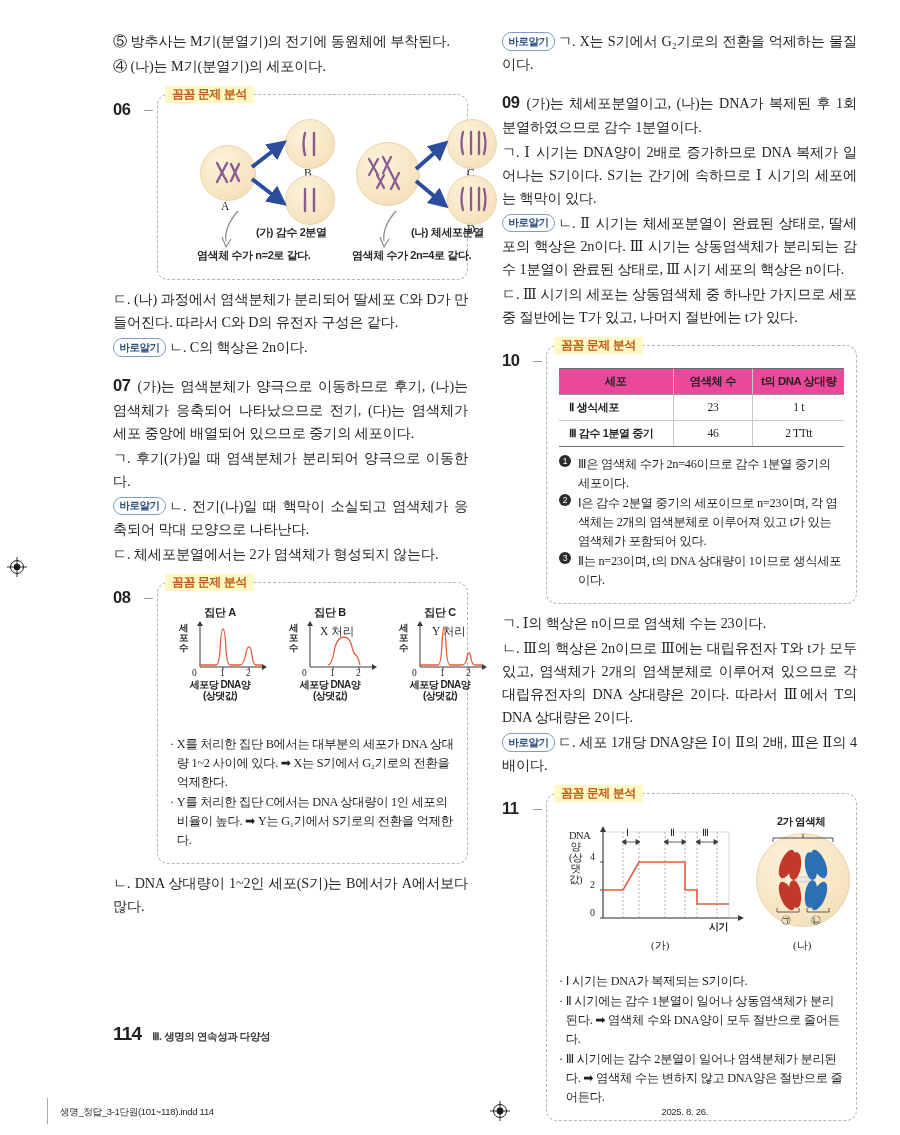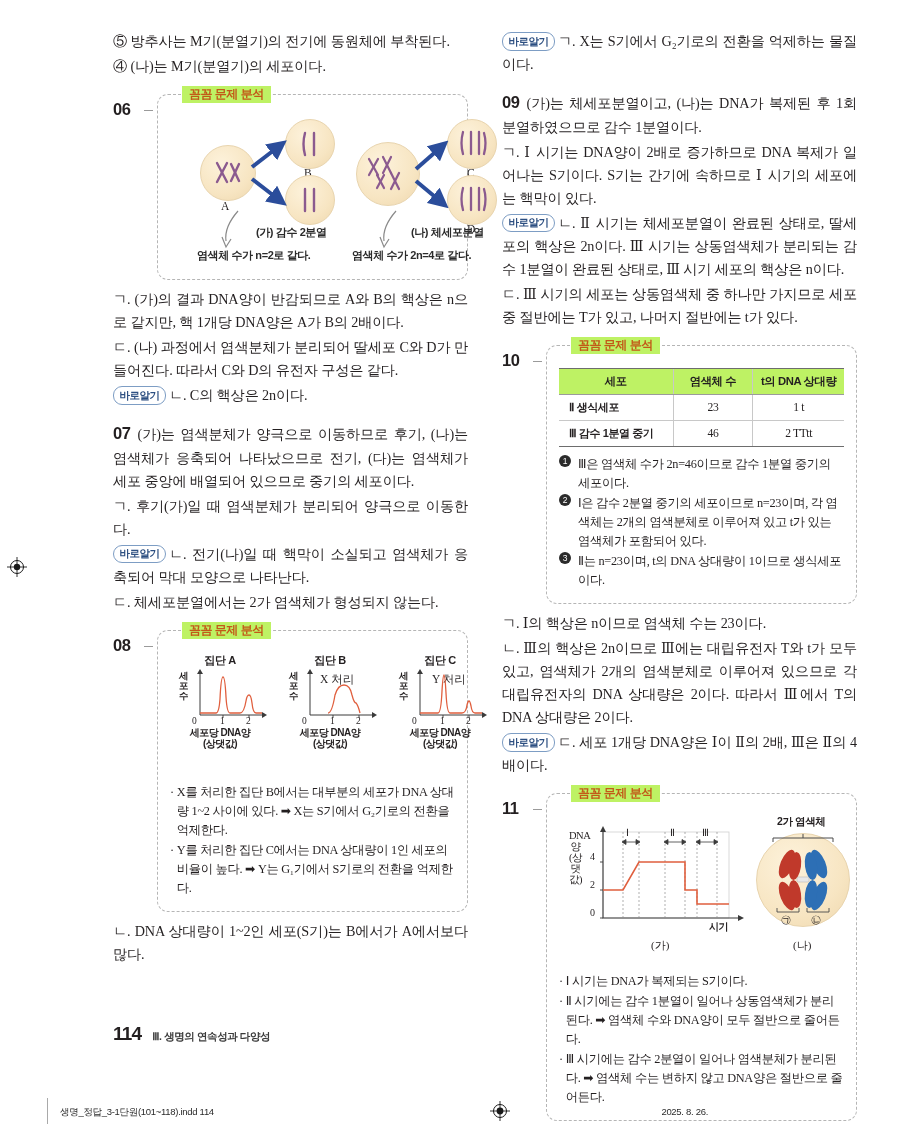--- a/index.html
+++ b/index.html
@@ -91,23 +91,23 @@
   .analysis-box {
     margin-left: 44px;
     border: 1px dashed #b5b5b5;
     border-radius: 11px;
     padding: 22px 12px 12px 12px;
     position: relative;
     background: #fff;
   }
   .analysis-title {
     position: absolute;
-    left: 24px;
+    left: 7px;
     top: -9px;
-    background: #bef264;
+    background: #fef9c3;
     padding: 0 7px;
     font-family: "Liberation Sans", sans-serif;
     font-weight: bold;
     font-size: 12px;
     color: #c25a18;
     letter-spacing: -0.5px;
   }
   .bullets {
     font-size: 12.3px;
     line-height: 1.55;
@@ -198,21 +198,21 @@
 
   
   table.t10 {
     border-collapse: collapse;
     width: 100%;
     font-size: 11.3px;
     font-family: "Liberation Sans", sans-serif;
     letter-spacing: -0.4px;
   }
   table.t10 th {
-    background: #bef264;
+    background: #ec4899;
     font-weight: bold;
     padding: 5px 2px;
     border-top: 1.4px solid #6d6d6d;
     border-bottom: 1px solid #9b9b9b;
     text-align: center;
   }
   table.t10 td {
     padding: 5px 2px;
     border-bottom: 1px solid #c8c8c8;
     text-align: center;
@@ -397,21 +397,20 @@
           <svg style="position:absolute; left:204px; top:92px;" width="36" height="44" viewBox="0 0 36 44">
             <path d="M22 2 Q8 18 10 32" stroke="#8a8a8a" stroke-width="1.2" fill="none"></path>
             <path d="M6 28 L10 38 L15 30" stroke="#8a8a8a" stroke-width="1.2" fill="none"></path>
           </svg>
           <span class="figcap" style="left:241px; top:108px;">(나) 체세포분열</span>
           <span class="figcap" style="left:182px; top:131px;">염색체 수가 2n=4로 같다.</span>
         </div>
       </div>
     </div>
 
-    <p class="ptxt blk-sm">ㄱ. (가)의 결과 DNA양이 반감되므로 A와 B의 핵상은 n으로 같지만, 핵 1개당 DNA양은 A가 B의 2배이다.</p>
     <p class="ptxt">ㄷ. (나) 과정에서 염색분체가 분리되어 딸세포 C와 D가 만들어진다. 따라서 C와 D의 유전자 구성은 같다.</p>
     <p class="ptxt"><span class="baro">바로알기</span><span>ㄴ. C의 핵상은 2n이다.</span></p>
 
     <p class="ptxt blk"><span class="qnum">07</span><span>(가)는 염색분체가 양극으로 이동하므로 후기, (나)는 염색체가 응축되어 나타났으므로 전기, (다)는 염색체가 세포 중앙에 배열되어 있으므로 중기의 세포이다.</span></p>
     <p class="ptxt">ㄱ. 후기(가)일 때 염색분체가 분리되어 양극으로 이동한다.</p>
     <p class="ptxt"><span class="baro">바로알기</span><span>ㄴ. 전기(나)일 때 핵막이 소실되고 염색체가 응축되어 막대 모양으로 나타난다.</span></p>
     <p class="ptxt">ㄷ. 체세포분열에서는 2가 염색체가 형성되지 않는다.</p>
 
     <div class="analysis-wrap">
       <span class="analysis-num">08</span>

